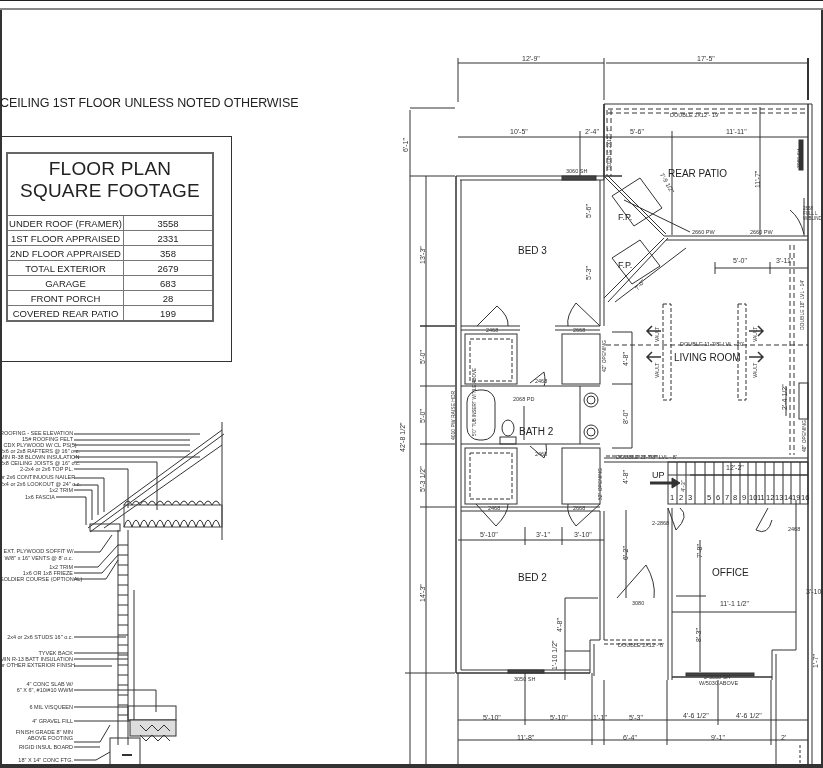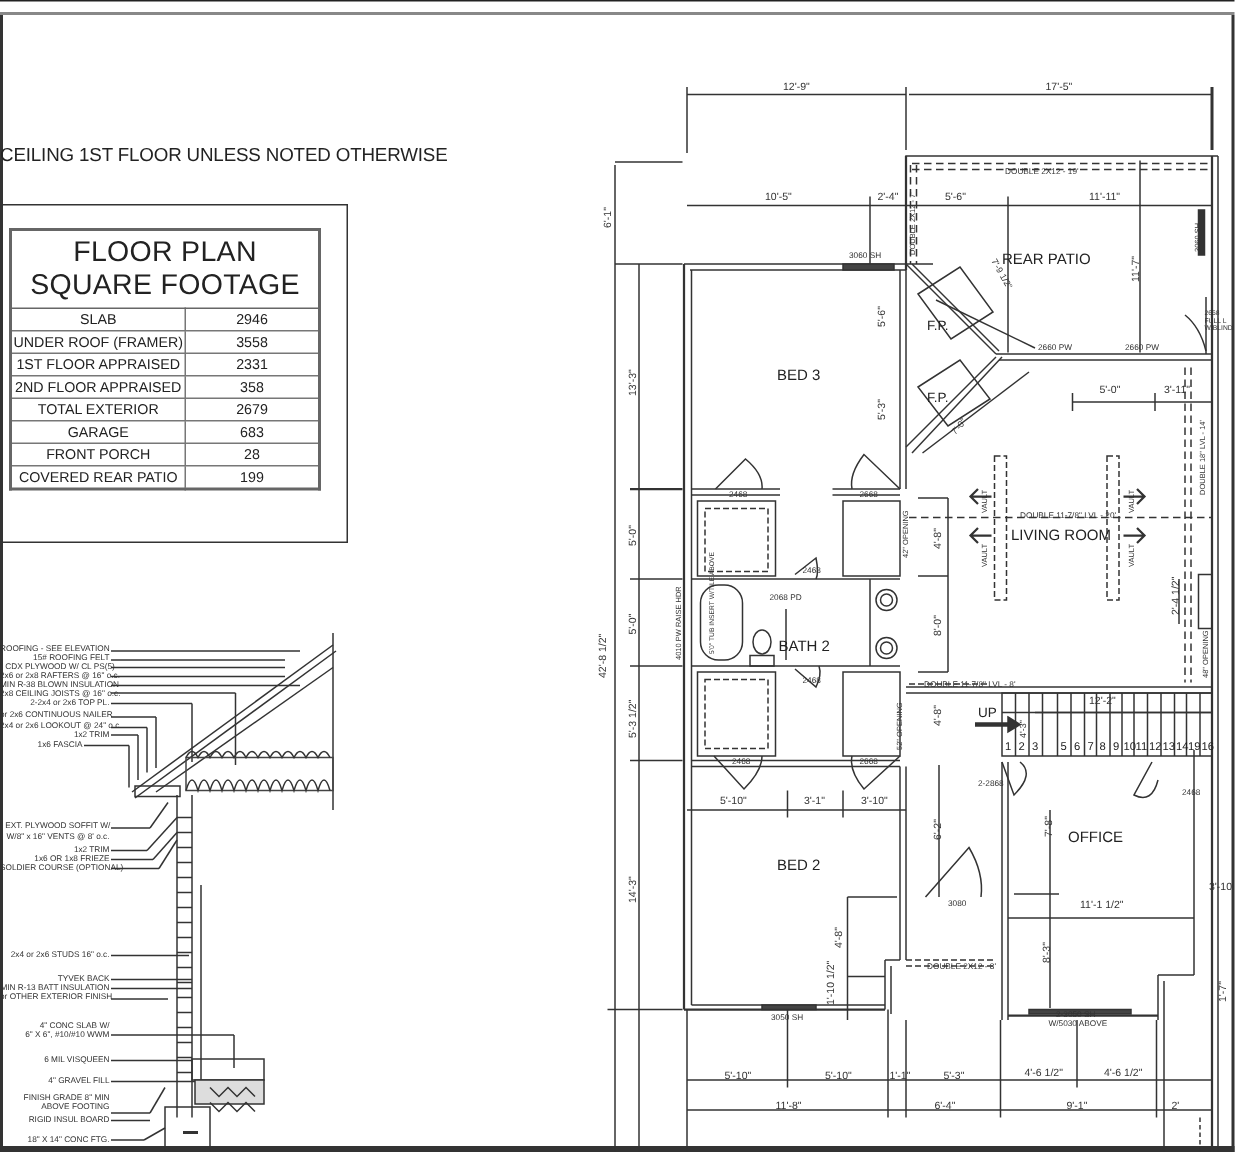--- a/index.html
+++ b/index.html
@@ -5,21 +5,21 @@
   html, body { margin:0; padding:0; background:#fff; }
   body { width:823px; height:768px; position:relative; overflow:hidden; font-family:"Liberation Sans", sans-serif; color:#222; }
   .frame-top { position:absolute; left:0; top:0; width:823px; height:10px; border-top:1px solid #222; border-bottom:2px solid #888; box-sizing:border-box; }
   .frame-left { position:absolute; left:0; top:10px; width:2px; height:758px; background:#333; }
   .frame-right { position:absolute; right:0; top:10px; width:2px; height:758px; background:#333; }
   .frame-bottom { position:absolute; left:0; bottom:0; width:823px; height:4px; background:#333; }
   .notes { position:absolute; left:0; top:96px; font-size:12.5px; line-height:15px; letter-spacing:-0.1px; }
   .notes div { white-space:nowrap; }
   .sf-outer { position:absolute; left:0; top:136px; width:232px; height:226px; border:1px solid #333; border-left:none; box-sizing:border-box; }
   .sf-table { position:absolute; left:6px; top:152px; width:208px; border:2px solid #666; border-collapse:collapse; font-size:9.5px; }
-  .sf-table .title { text-align:center; font-size:19px; line-height:22px; padding:4px 0 3px; border-bottom:1px solid #666; letter-spacing:0.2px; }
+  .sf-table .title { text-align:center; font-size:19px; line-height:22px; padding:4px 0 13px; border-bottom:1px solid #666; letter-spacing:0.2px; }
   .sf-table td { border:1px solid #777; height:14px; text-align:center; padding:0; }
   .sf-table td.val { width:88px; }
   svg { position:absolute; left:0; top:0; }
   .lbl { position:absolute; white-space:nowrap; font-size:5.5px; color:#333; text-align:right; line-height:7px; }
   .dim { position:absolute; white-space:nowrap; font-size:7px; color:#333; }
   .vdim { position:absolute; white-space:nowrap; font-size:7px; color:#333; transform:rotate(-90deg); transform-origin:left top; }
   .room { position:absolute; white-space:nowrap; font-size:10px; color:#222; }
   .small { position:absolute; white-space:nowrap; font-size:5.5px; color:#333; }
   .vsmall { position:absolute; white-space:nowrap; font-size:5px; color:#333; transform:rotate(-90deg); transform-origin:left top; }
   .stair-num { position:absolute; font-size:7.5px; color:#222; top:493px; }
@@ -37,24 +37,20 @@
 </div>
 
 <div class="sf-outer"></div>
 <table class="sf-table">
   <tbody>
       <tr>
         <td colspan="2" class="title">
     <div>FLOOR PLAN</div>
     <div>SQUARE FOOTAGE</div>
   </td>
-      </tr>
-  <tr>
-        <td>SLAB</td>
-        <td class="val">2946</td>
       </tr>
   <tr>
         <td>UNDER ROOF (FRAMER)</td>
         <td class="val">3558</td>
       </tr>
   <tr>
         <td>1ST FLOOR APPRAISED</td>
         <td class="val">2331</td>
       </tr>
   <tr>
@@ -372,21 +368,21 @@
 <div class="lbl" style="left:0; top:729px; width:73px;">FINISH GRADE 8" MIN</div>
 <div class="lbl" style="left:0; top:735px; width:73px;">ABOVE FOOTING</div>
 <div class="lbl" style="left:0; top:744px; width:73px;">RIGID INSUL BOARD</div>
 <div class="lbl" style="left:0; top:757px; width:73px;">18" X 14" CONC FTG.</div>
 
 <div class="room" style="left:668px; top:168px;">REAR PATIO</div>
 <div class="room" style="left:518px; top:245px;">BED 3</div>
 <div class="room" style="left:519px; top:412px;margin-top:14px;">BATH 2</div>
 <div class="room" style="left:674px; top:352px;">LIVING ROOM</div>
 <div class="room" style="left:518px; top:572px;">BED 2</div>
-<div class="room" style="left:712px; top:553px;">OFFICE</div>
+<div class="room" style="left:712px; top:567px;">OFFICE</div>
 <div class="room" style="left:618px; top:212px; font-size:9px;">F.P.</div>
 <div class="room" style="left:618px; top:260px; font-size:9px;">F.P.</div>
 <div class="room" style="left:652px; top:470px; font-size:9px;">UP</div>
 
 <div class="dim" style="left:522px; top:55px;">12'-9"</div>
 <div class="dim" style="left:697px; top:55px;">17'-5"</div>
 <div class="dim" style="left:510px; top:128px;">10'-5"</div>
 <div class="dim" style="left:585px; top:128px;">2'-4"</div>
 <div class="dim" style="left:630px; top:128px;">5'-6"</div>
 <div class="dim" style="left:726px; top:128px;">11'-11"</div>

